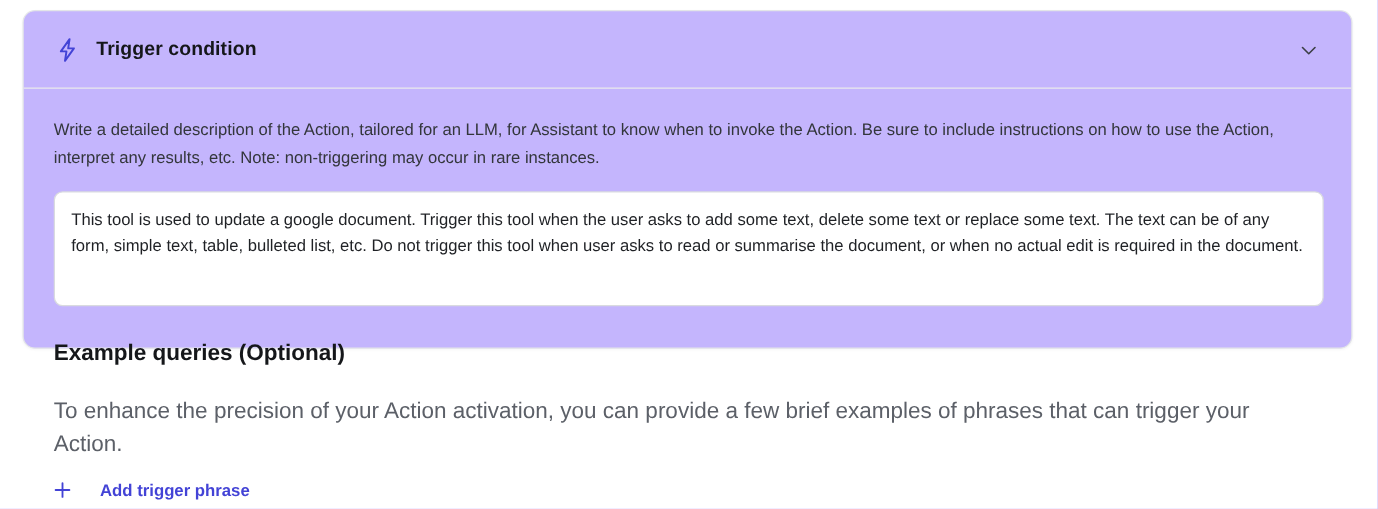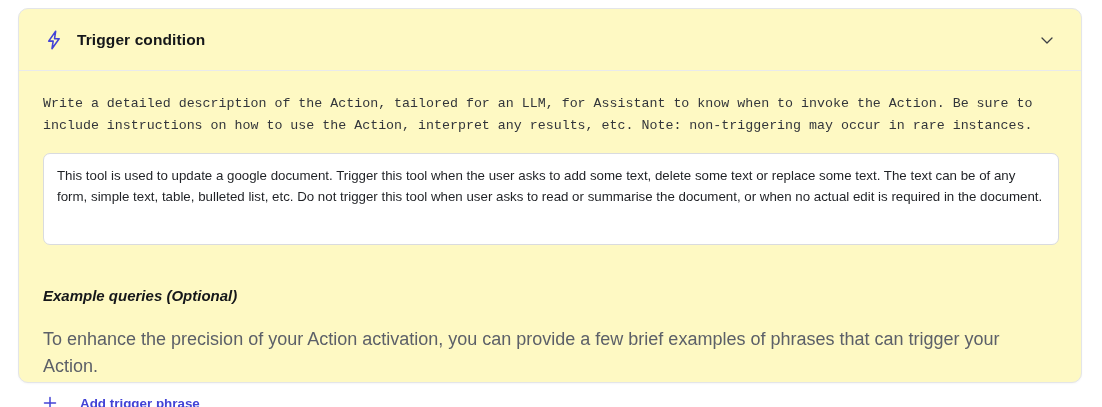--- a/index.html
+++ b/index.html
@@ -13,22 +13,22 @@
     font-family: "Liberation Sans", sans-serif;
     color: #1a1a1a;
     overflow: hidden;
   }
 
   .panel {
     position: absolute;
     left: 18px;
     top: 8px;
     width: 1064px;
-    height: 375px;
-    background: #fef9c3;
+    height: 271px;
+    background: #c4b5fd;
     border: 1px solid #e3e5e8;
     border-radius: 10px;
     box-sizing: border-box;
     box-shadow: 0 1px 2px rgba(16,24,40,0.04);
   }
 
   .panel-header {
     height: 62px;
     display: flex;
     align-items: center;
@@ -67,46 +67,44 @@
   .panel-body {
     padding: 22px 24px 0 24px;
   }
 
   .description {
     font-size: 13.3px;
     line-height: 1.65;
     color: #33363b;
     max-width: 1010px;
     margin: 0 0 16px 0;
-    font-family: Liberation Mono, monospace;
   }
 
   .textarea-box {
     width: 1016px;
     height: 92px;
     box-sizing: border-box;
     border: 1px solid #d9dbdf;
     border-radius: 7px;
     padding: 11px 13px;
     font-family: "Liberation Sans", sans-serif;
     font-size: 13.3px;
     line-height: 1.62;
     color: #1f2125;
     background: #ffffff;
     resize: none;
     outline: none;
     overflow: hidden;
   }
 
   .section-label {
-    margin-top: 38px;
-    font-size: 15px;
+    margin-top: 22px;
+    font-size: 18px;
     font-weight: bold;
     color: #15171a;
-    font-style: italic;
   }
 
   .section-sub {
     margin-top: 22px;
     font-size: 18px;
     color: #5c6068;
     line-height: 1.5;
   }
 
   .add-link {

